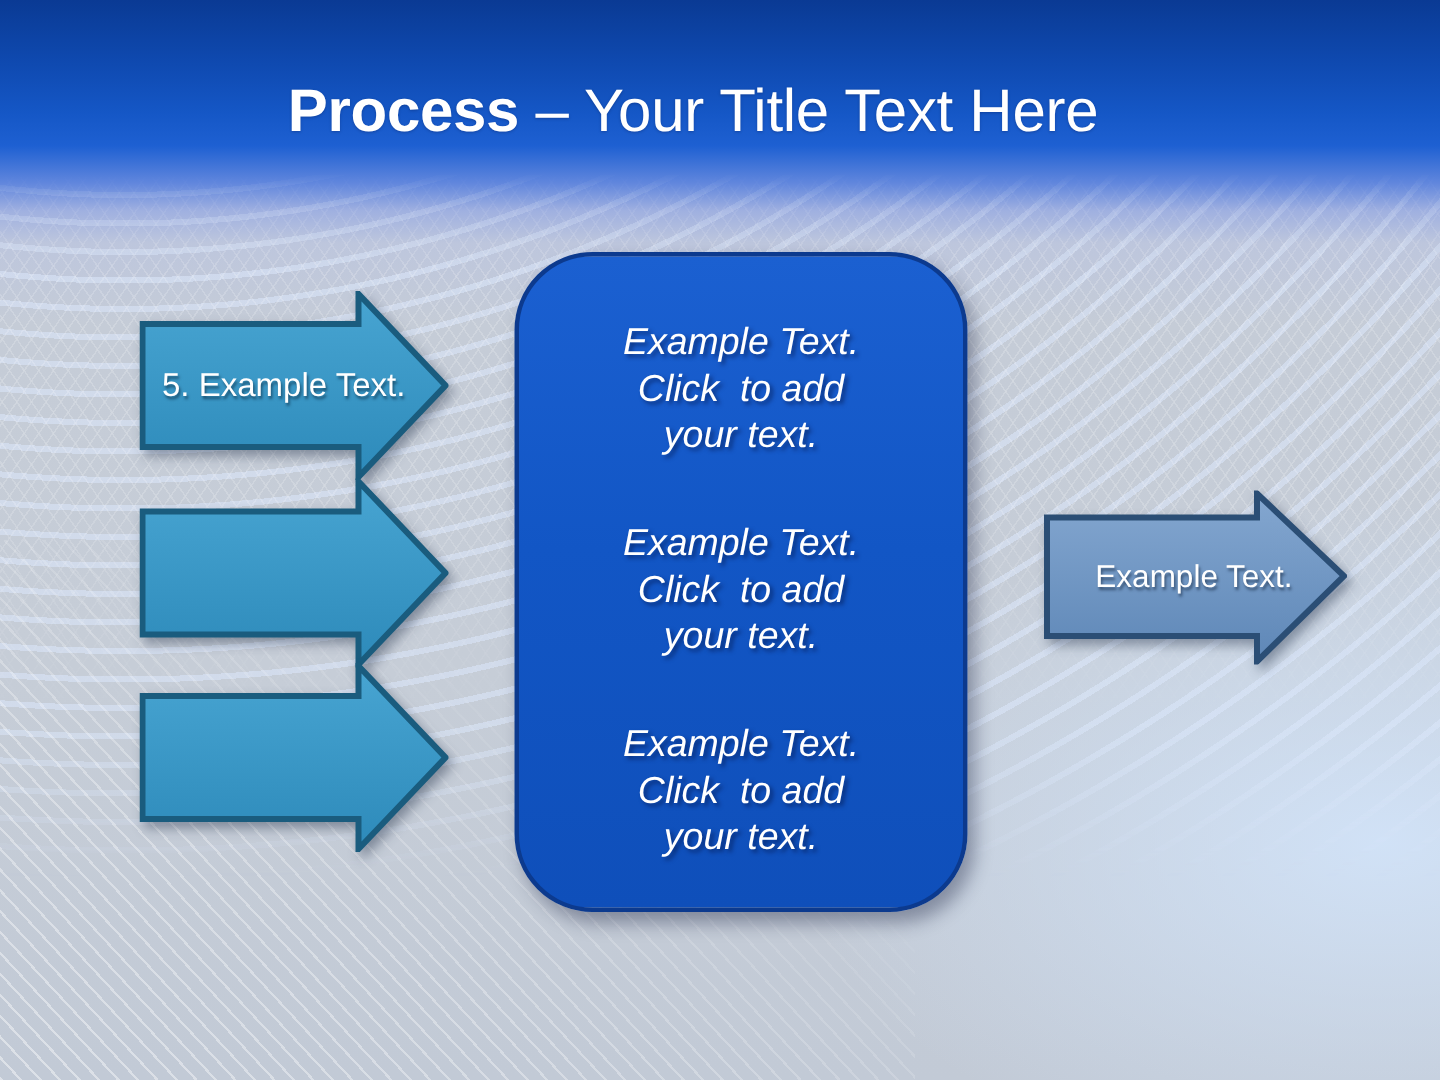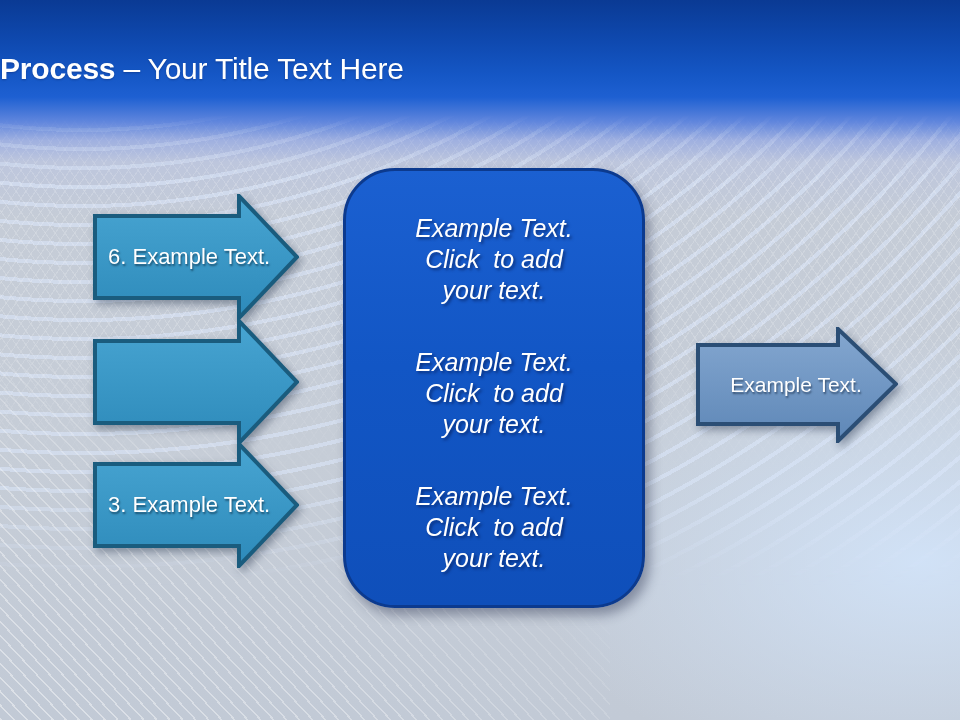--- a/index.html
+++ b/index.html
@@ -40,22 +40,22 @@
        rgba(255,255,255,0.8) 0 1.5px, transparent 1.5px 9.5px);
     opacity:0.55;
     -webkit-mask-image:linear-gradient(to top right, #000 0%, rgba(0,0,0,0.75) 32%, transparent 66%);
     mask-image:linear-gradient(to top right, #000 0%, rgba(0,0,0,0.75) 32%, transparent 66%);
     pointer-events:none;
   }
 
   .title{
     position:absolute;top:52px;left:0;width:100%;
     box-sizing:border-box;padding-right:36px;
-    color:#ffffff;
-    font-size:30px;letter-spacing:-0.2px;
+    text-align:center;color:#ffffff;
+    font-size:40px;letter-spacing:-0.2px;
     text-shadow:0 1px 2px rgba(0,0,40,0.25);
     white-space:nowrap;
   }
   .title .b{font-weight:700;}
   .title .r{font-weight:400;}
 
   .step-arrow{position:absolute;left:93px;filter:drop-shadow(3px 4px 4px rgba(20,35,60,0.4));}
   .out-arrow{position:absolute;left:696px;top:327px;filter:drop-shadow(3px 4px 4px rgba(20,35,60,0.4));}
 
   .step-label{
@@ -102,42 +102,41 @@
 
   <svg class="step-arrow" style="top:194px" width="206" height="126" viewBox="0 0 206 126">
     <defs>
       <linearGradient id="gs1" x1="0" y1="0" x2="0" y2="1">
         <stop offset="0" stop-color="#48a5d2"></stop>
           <stop offset="1" stop-color="#2d8aba"></stop>
       </linearGradient>
     </defs>
     <polygon points="2,22 146,22 146,2 204,63 146,124 146,104 2,104" fill="url(#gs1)" stroke="#1a5c7e" stroke-width="4" stroke-linejoin="miter"></polygon>
   </svg>
-  <div class="step-label" style="top:243px">6. Example Text.</div>
+  <div class="step-label" style="top:243px">5. Example Text.</div>
 
   <svg class="step-arrow" style="top:319px" width="206" height="126" viewBox="0 0 206 126">
     <defs>
       <linearGradient id="gs2" x1="0" y1="0" x2="0" y2="1">
         <stop offset="0" stop-color="#48a5d2"></stop>
           <stop offset="1" stop-color="#2d8aba"></stop>
       </linearGradient>
     </defs>
     <polygon points="2,22 146,22 146,2 204,63 146,124 146,104 2,104" fill="url(#gs2)" stroke="#1a5c7e" stroke-width="4" stroke-linejoin="miter"></polygon>
   </svg>
 
   <svg class="step-arrow" style="top:442px" width="206" height="126" viewBox="0 0 206 126">
     <defs>
       <linearGradient id="gs3" x1="0" y1="0" x2="0" y2="1">
         <stop offset="0" stop-color="#48a5d2"></stop>
           <stop offset="1" stop-color="#2d8aba"></stop>
       </linearGradient>
     </defs>
     <polygon points="2,22 146,22 146,2 204,63 146,124 146,104 2,104" fill="url(#gs3)" stroke="#1a5c7e" stroke-width="4" stroke-linejoin="miter"></polygon>
   </svg>
-  <div class="step-label" style="top:491px">3. Example Text.</div>
 
   <div class="panel">
     <div class="panel-inner">
       <p class="panel-text">Example Text.
 Click  to add
 your text.</p>
       <p class="panel-text">Example Text.
 Click  to add
 your text.</p>
       <p class="panel-text">Example Text.

